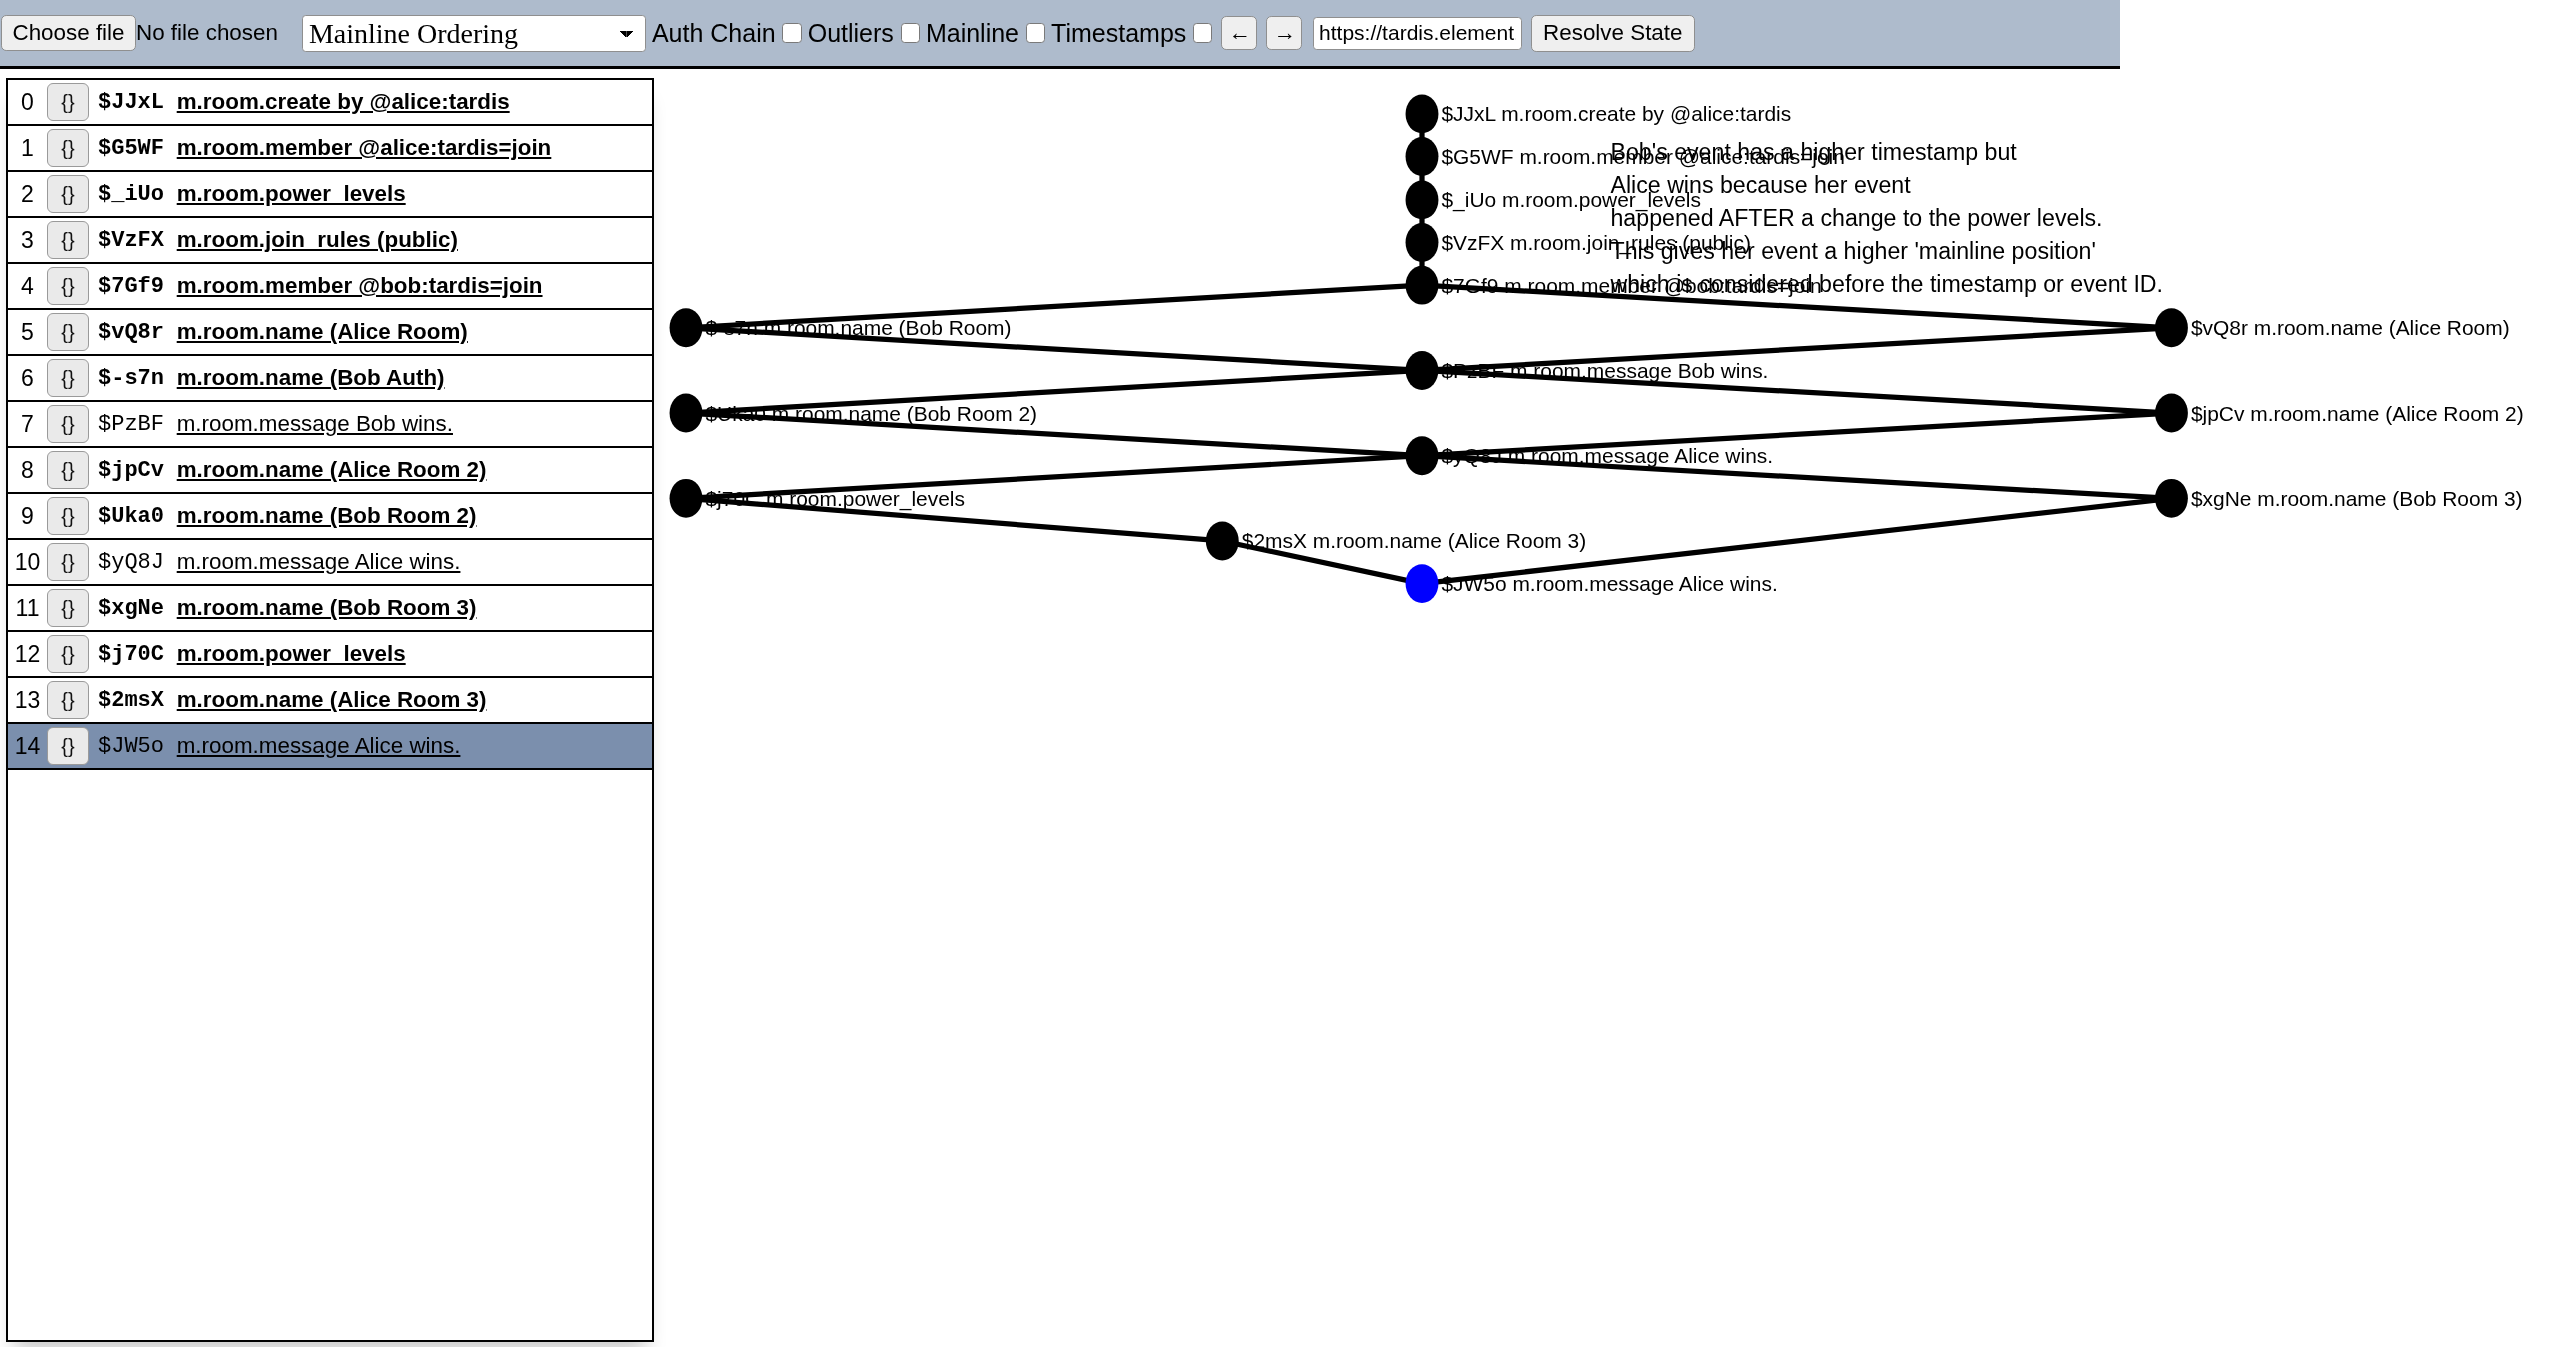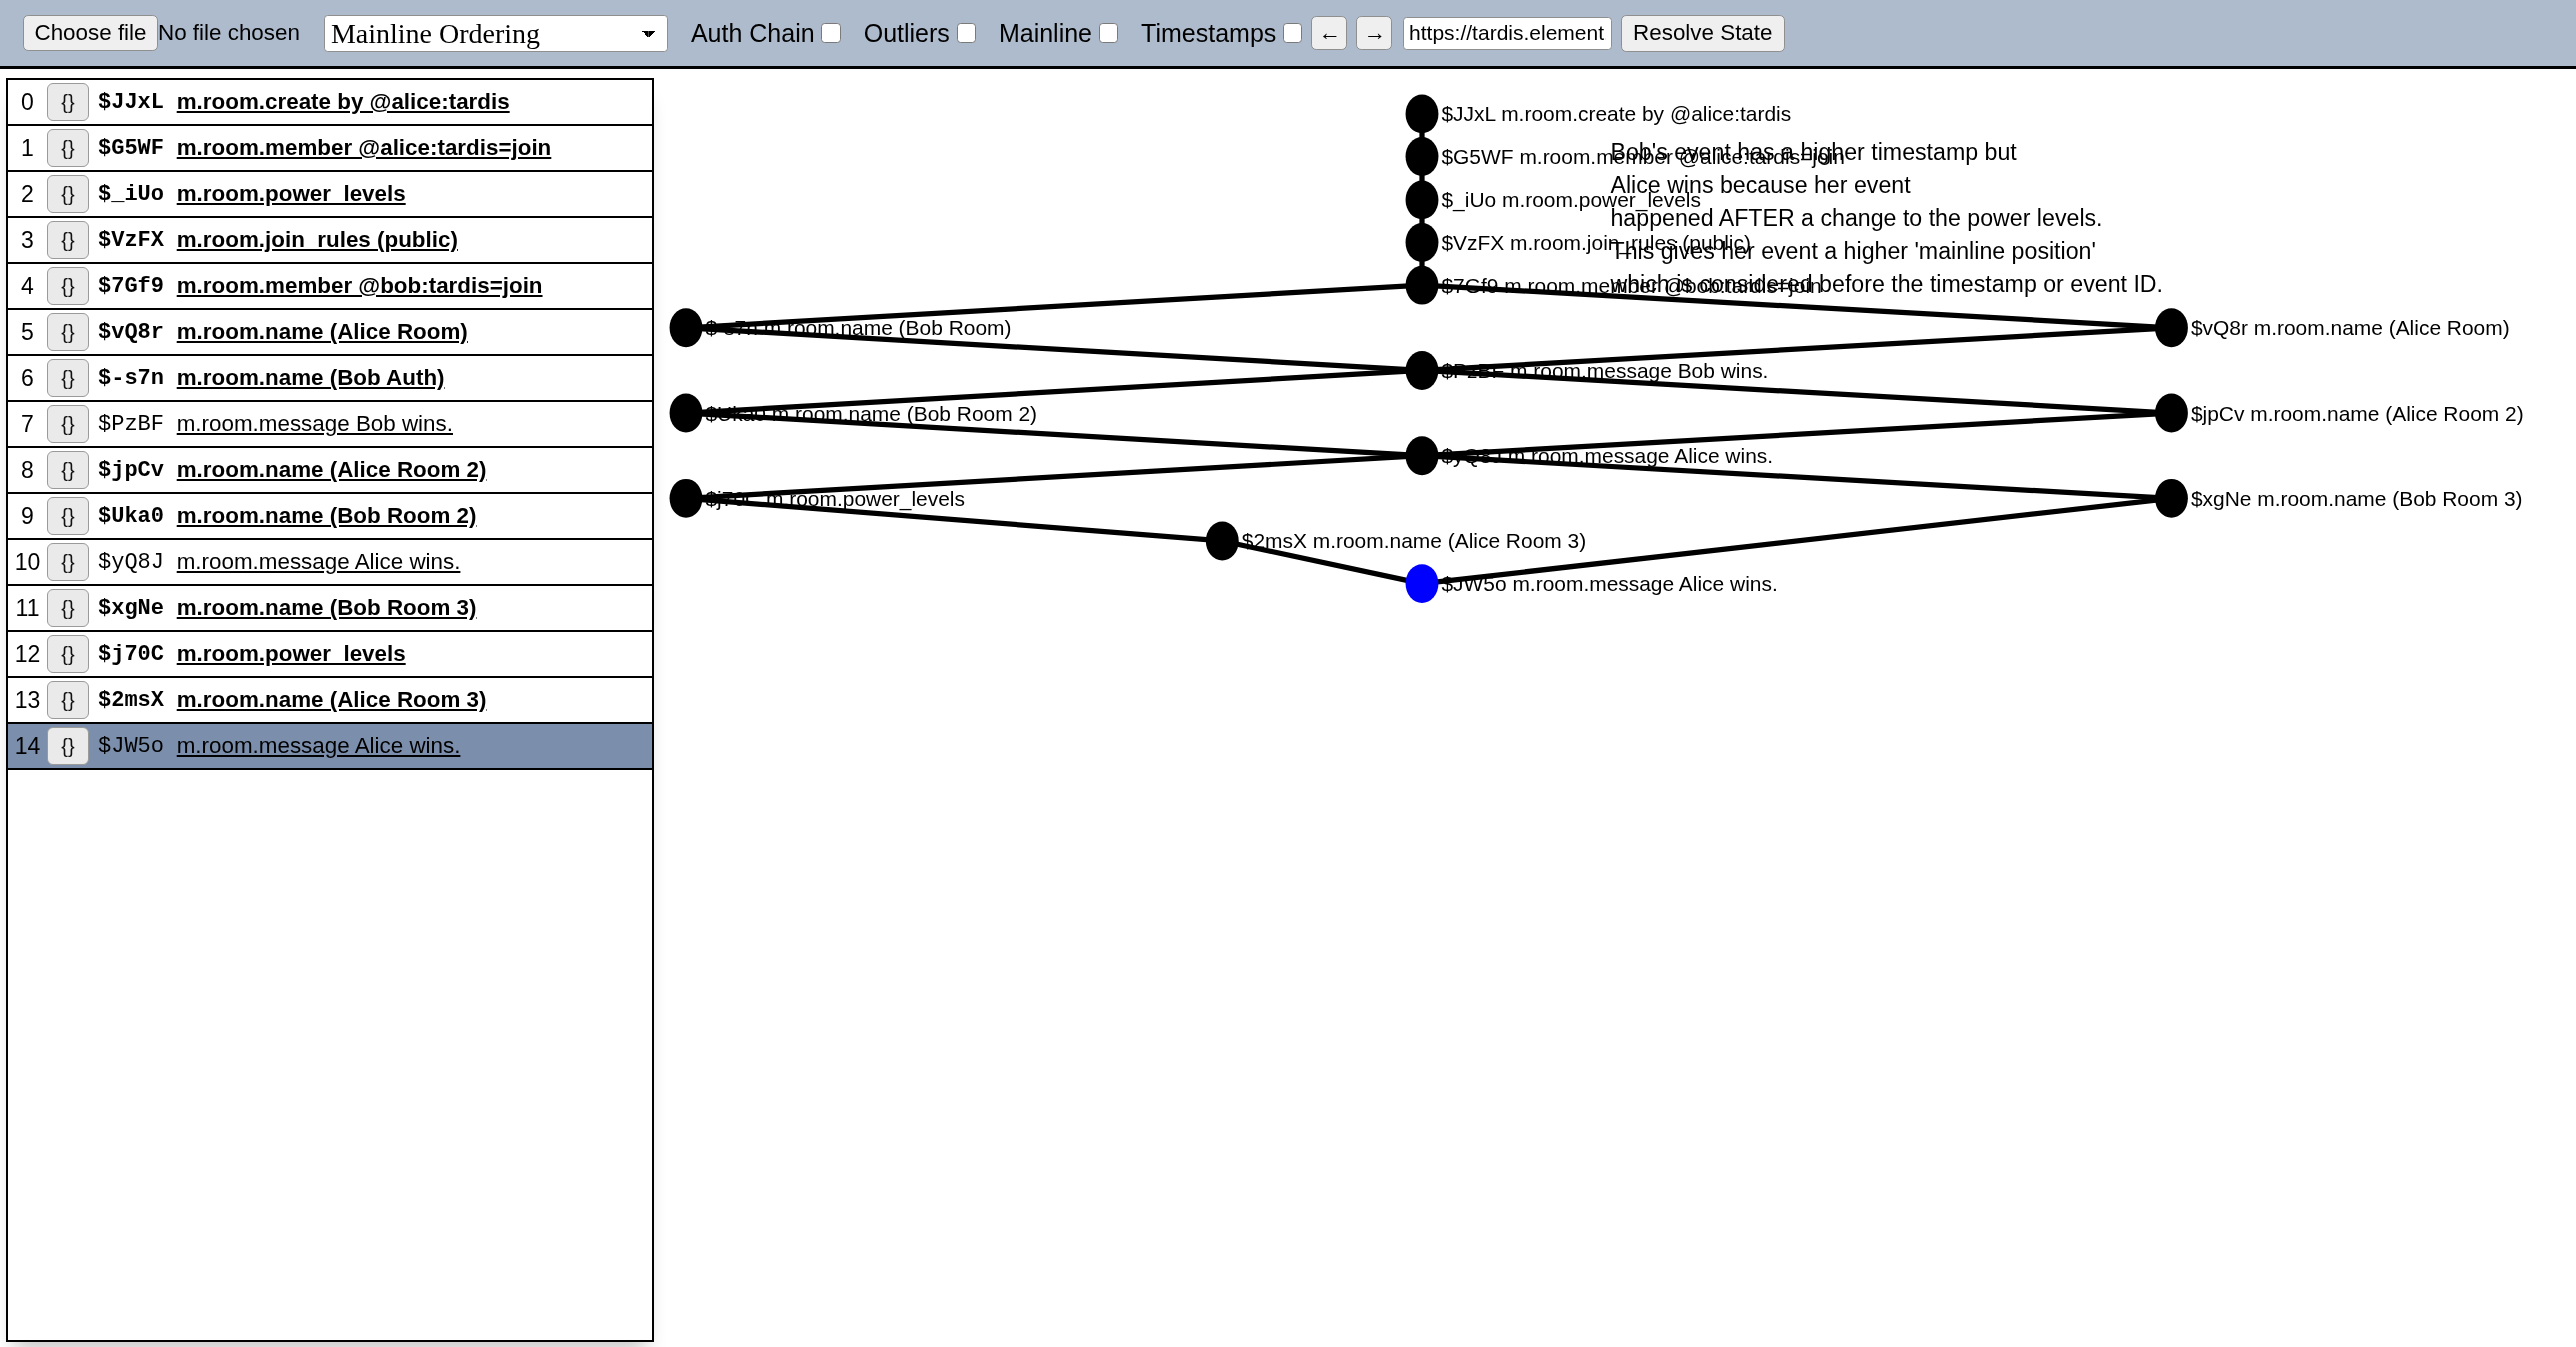--- a/index.html
+++ b/index.html
@@ -12,28 +12,28 @@
     height: 1348px;
     font-family: "Liberation Sans", sans-serif;
     overflow: hidden;
     position: relative;
   }
 
   
   #toolbar {
     position: absolute;
     left: 0; top: 0;
-    width: 2576px;
+    width: 2120px;
     height: 69px;
     background: #aebbcc;
     border-bottom: 3px solid #000000;
     box-sizing: border-box;
     display: flex;
     align-items: center;
-    padding-left: 23px;
+    padding-left: 1px;
     gap: 0;
   }
   .file-btn {
     font-family: "Liberation Sans", sans-serif;
     font-size: 22.4px;
     background: #efefef;
     border: 1.5px solid #8f8f8f;
     border-radius: 5.2px;
     padding: 3.7px 10.5px;
     color: #000;
@@ -63,21 +63,21 @@
       linear-gradient(135deg, #000 50%, transparent 50%);
     background-position:
       calc(100% - 18px) calc(50% + 1.5px),
       calc(100% - 11.2px) calc(50% + 1.5px);
     background-size: 6.7px 6.7px, 6.7px 6.7px;
     background-repeat: no-repeat;
   }
   .chk-label {
     font-size: 25px;
     color: #000;
-    margin-left: 23px;
+    margin-left: 6px;
     white-space: nowrap;
   }
   input[type=checkbox].cb {
     -webkit-appearance: none;
     appearance: none;
     width: 19.4px; height: 19.4px;
     background: #ffffff;
     border: 1.5px solid #7a7a7a;
     border-radius: 3.7px;
     margin: 0 0 0 6.7px;

